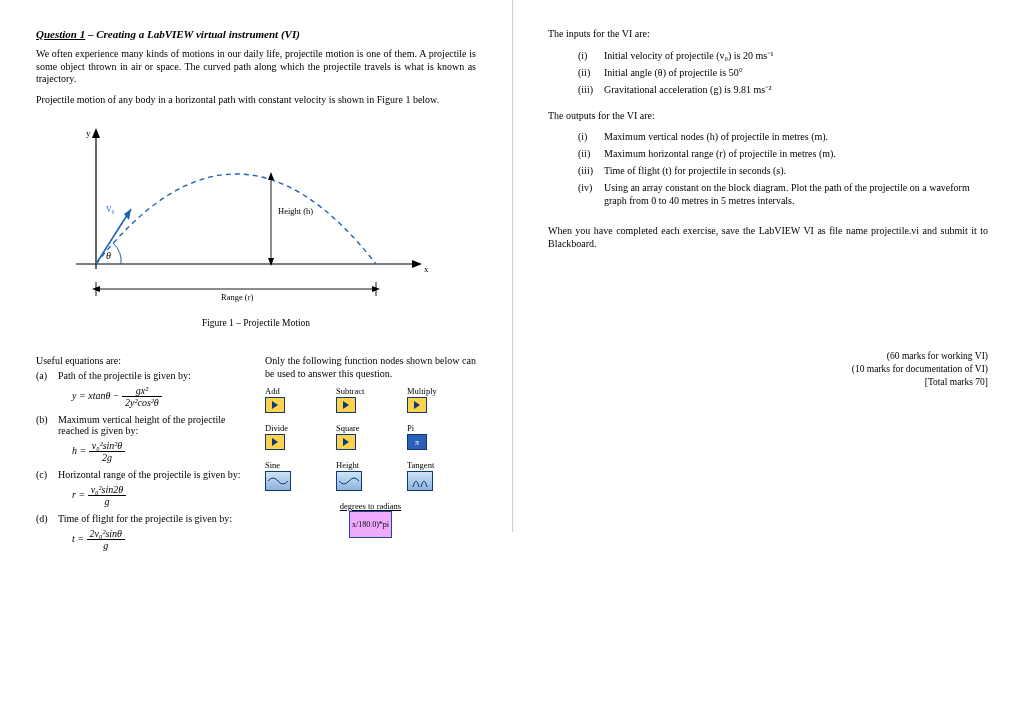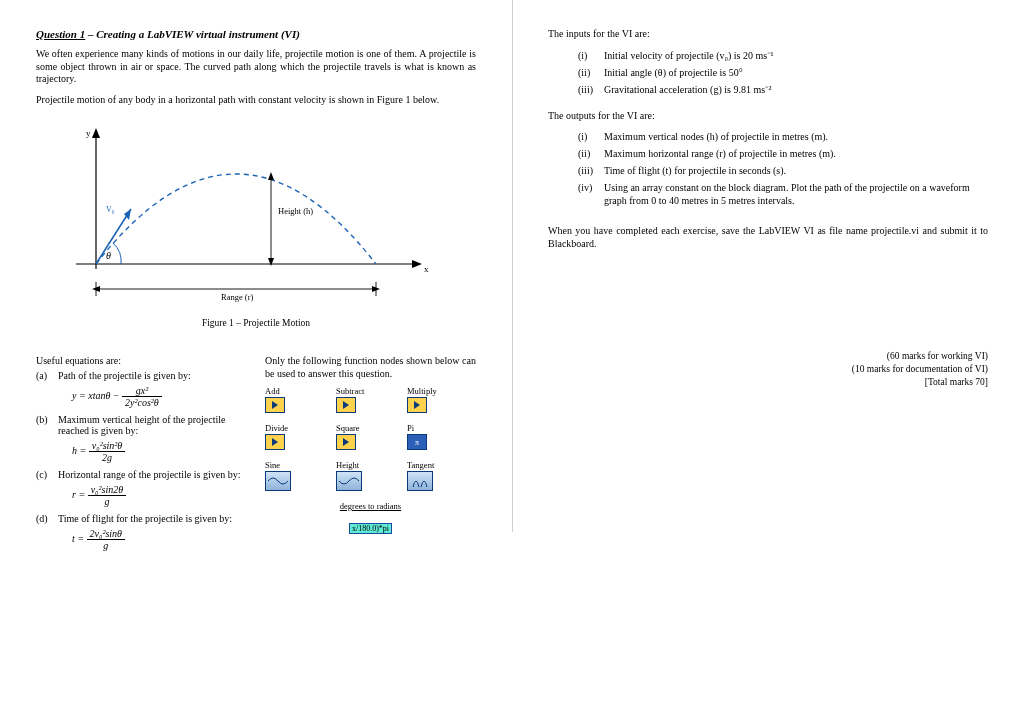--- a/index.html
+++ b/index.html
@@ -53,21 +53,21 @@
   .func-icon { width: 20px; height: 16px; border: 1px solid #0a3a7a; display: flex; align-items: center; justify-content: center; margin-top: 1px; }
   .func-icon.yellow { background: #ffd24d; }
   .func-icon.blue { background: #2b5fb8; }
   .func-icon.grad { background: linear-gradient(#cfe3f5,#8fb3da); width: 26px; height: 20px; }
   .func-tri {
     width: 0; height: 0;
     border-top: 4px solid transparent;
     border-bottom: 4px solid transparent;
     border-left: 6px solid #0a3a7a;
   }
-  .formula-strip { font-size: 8px; border: 1px solid #1a4a9a; display: inline-block; padding: 0 2px; background: #5eead4; margin-top: 12px; }
+  .formula-strip { font-size: 8px; border: 1px solid #1a4a9a; display: inline-block; padding: 8px 2px; background: #f0abfc; }
   .marks { text-align: right; font-size: 9.5px; line-height: 1.35; margin-top: 100px; }
   .colR .subhead { text-align: justify; line-height: 1.25; }
 </style>
 </head>
 <body>
 
 <div class="page">
   <div class="q-title">
     <span class="ul">Question 1</span><span class="rest"> – Creating a LabVIEW virtual instrument (VI)</span>
   </div>

